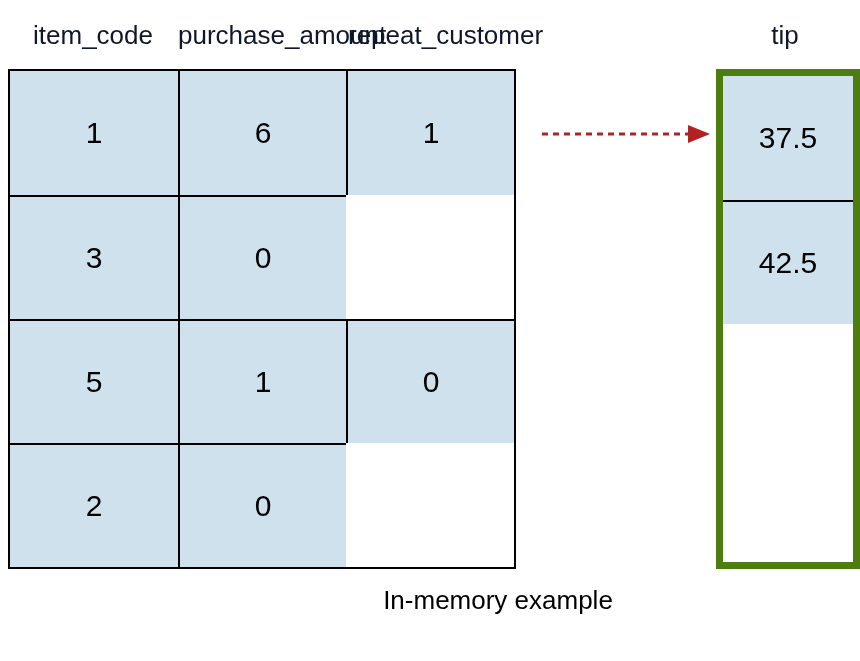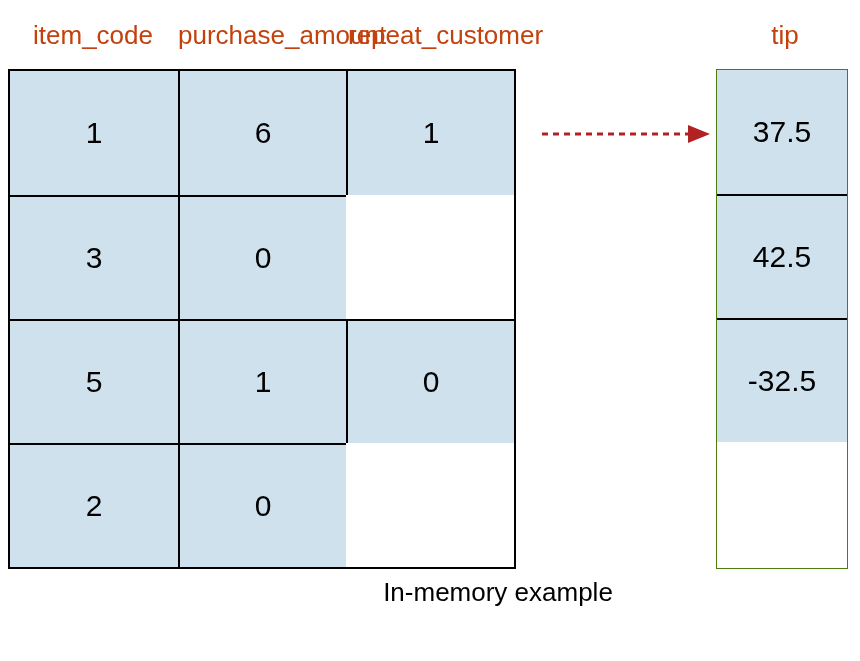--- a/index.html
+++ b/index.html
@@ -15,41 +15,41 @@
     .container {
       position: absolute;
       top: 20px;
       left: 8px;
       width: 844px;
     }
     .header-row {
       display: flex;
       font-size: 26px;
       font-weight: 400;
-      color: #c2410c;
+      color: #0f172a;
     }
     .header-cell-1 { width: 170px; text-align: center; }
     .header-cell-2 { width: 170px; text-align: center; }
     .header-cell-3 { width: 170px; text-align: center; }
     .header-spacer { width: 200px; }
     .header-cell-4 { width: 134px; text-align: center; }
     
     .body-area {
       display: flex;
       margin-top: 18px;
     }
     .table-left {
       display: flex;
       flex-direction: column;
       border: 2px solid #000;
     }
     .table-right {
       display: flex;
       flex-direction: column;
-      border: 1px solid #4d7c0f;
+      border: 7px solid #4d7c0f;
       margin-left: 200px;
     }
     .row {
       display: flex;
     }
     .cell {
       width: 168px;
       height: 124px;
       background: #cee1ec;
       border-top: 2px solid #000;
@@ -69,21 +69,21 @@
       display: flex;
       align-items: center;
       justify-content: center;
       font-size: 30px;
       color: #000;
     }
     .row:first-child .cell-y { border-top: none; }
     
     .footer-row {
       display: flex;
-      margin-top: 8px;
+      margin-top: 16px;
       font-size: 26px;
       color: #000;
     }
     .footer-spacer-left { width: 340px; }
     .footer-label { width: 300px; text-align: center; }
     
     .arrow {
       position: absolute;
       top: 122px;
       left: 540px;
@@ -127,23 +127,20 @@
       </div>
     </div>
 
     <div class="table-right">
       <div class="row">
         <div class="cell-y">37.5</div>
       </div>
       <div class="row">
         <div class="cell-y">42.5</div>
       </div>
-      <div class="row">
-        <div class="cell-y">-32.5</div>
-      </div>
     </div>
   </div>
 
   <div class="footer-row">
     <div class="footer-spacer-left"></div>
     <div class="footer-label">In-memory example</div>
   </div>
 
 </div>
 

